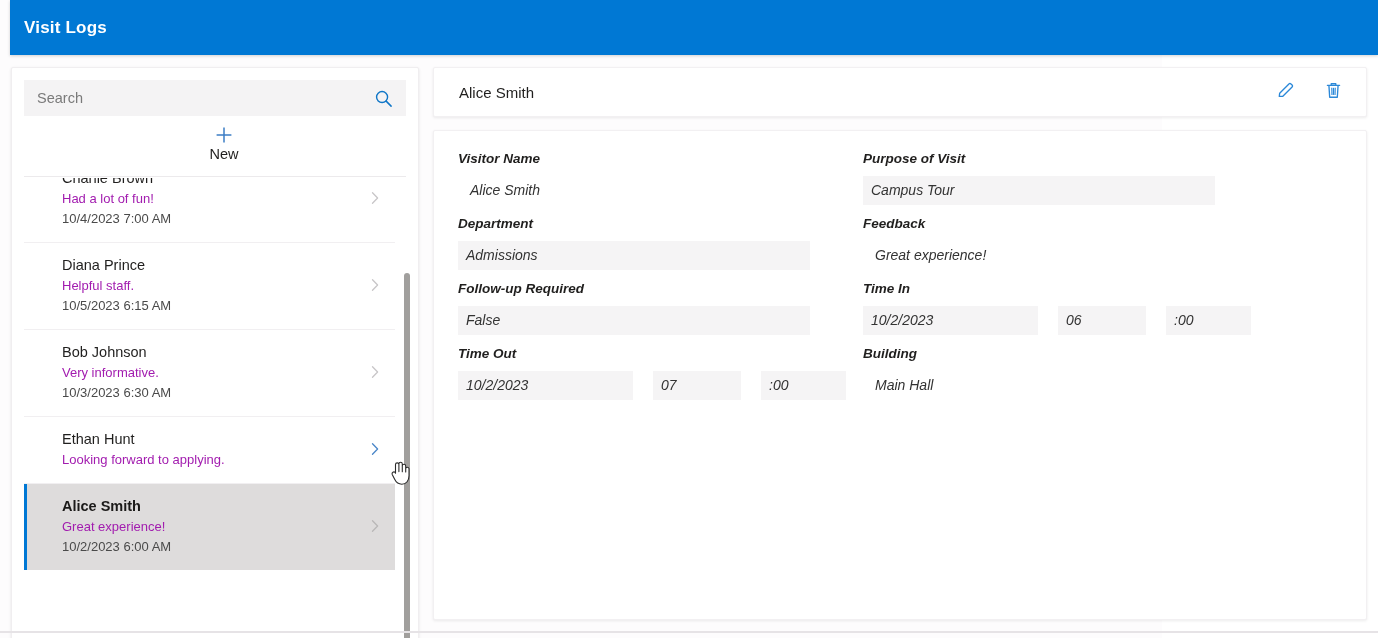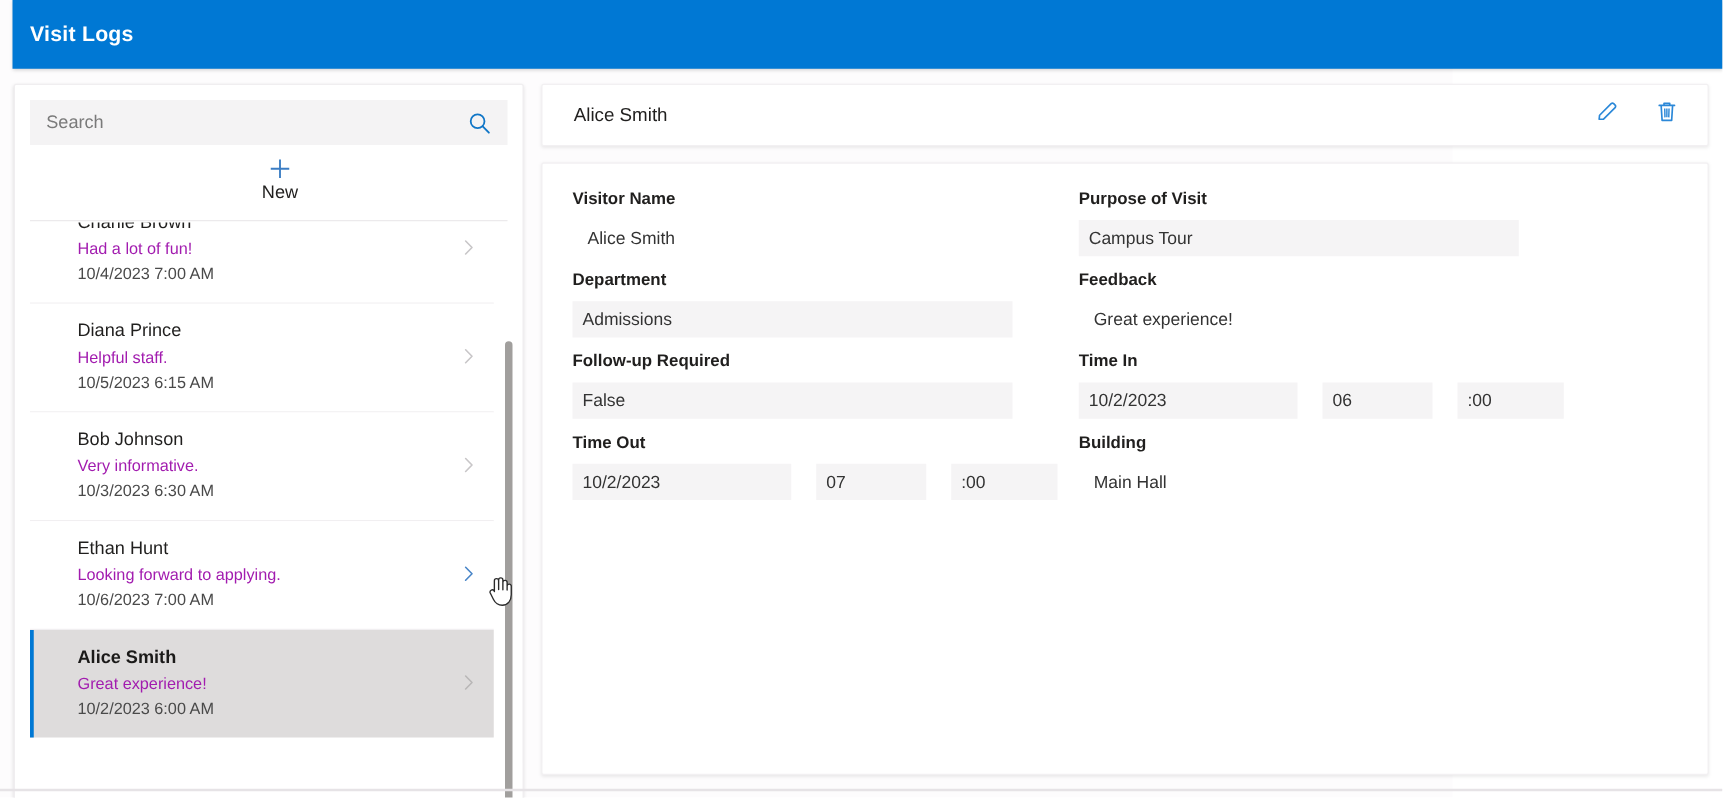--- a/index.html
+++ b/index.html
@@ -219,20 +219,21 @@
     border: 1px solid #f2f0f2;
     border-radius: 2px;
     box-shadow: 0 1px 3px rgba(0,0,0,0.08);
     box-sizing: border-box;
     padding: 18px 24px 0 24px;
   }
   .form-grid {
     display: grid;
     grid-template-columns: 404px 1px 404px;
     column-gap: 0;
+    font-style: italic;
   }
   .fcol { display: flex; flex-direction: column; }
   .fcol.right { grid-column: 3; }
   .fcol.left { grid-column: 1; }
 
   .field { margin-bottom: 9px; }
   .f-label {
     font-size: 13.5px;
     font-weight: bold;
     color: #201f1e;
@@ -355,21 +356,20 @@
                 <div class="li-date">10/3/2023 6:30 AM</div>
               </div>
               <div class="li-chevron"><svg width="16" height="16" viewBox="0 0 16 16" fill="none">
                   <path d="M5.5 2.8 L10.6 8 L5.5 13.2" stroke="#c8c6c8" stroke-width="1.3" stroke-linecap="round" stroke-linejoin="round"></path>
                 </svg></div>
             </div>
             <div class="list-item hovered">
               <div class="txt">
                 <div class="li-name">Ethan Hunt</div>
                 <div class="li-sub">Looking forward to applying.</div>
-                <div class="li-date">10/6/2023 7:00 AM</div>
               </div>
               <div class="li-chevron"><svg width="16" height="16" viewBox="0 0 16 16" fill="none">
                   <path d="M5.5 2.8 L10.6 8 L5.5 13.2" stroke="#4a86c8" stroke-width="1.3" stroke-linecap="round" stroke-linejoin="round"></path>
                 </svg></div>
             </div>
             <div class="list-item selected">
               <div class="txt">
                 <div class="li-name">Alice Smith</div>
                 <div class="li-sub">Great experience!</div>
                 <div class="li-date">10/2/2023 6:00 AM</div>

